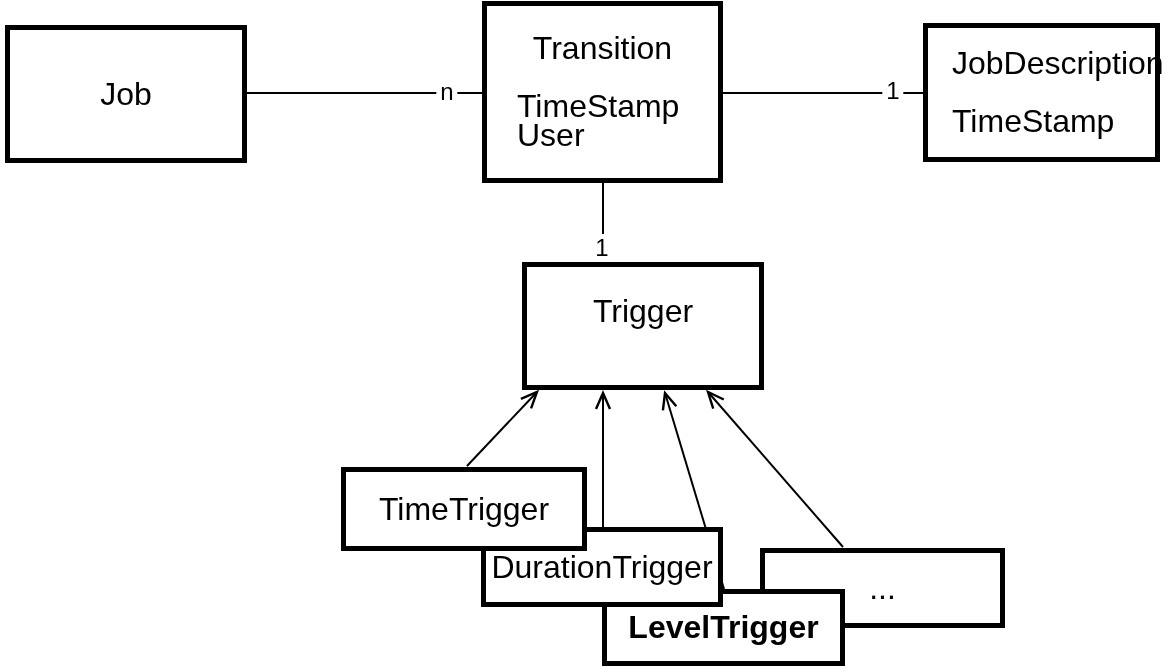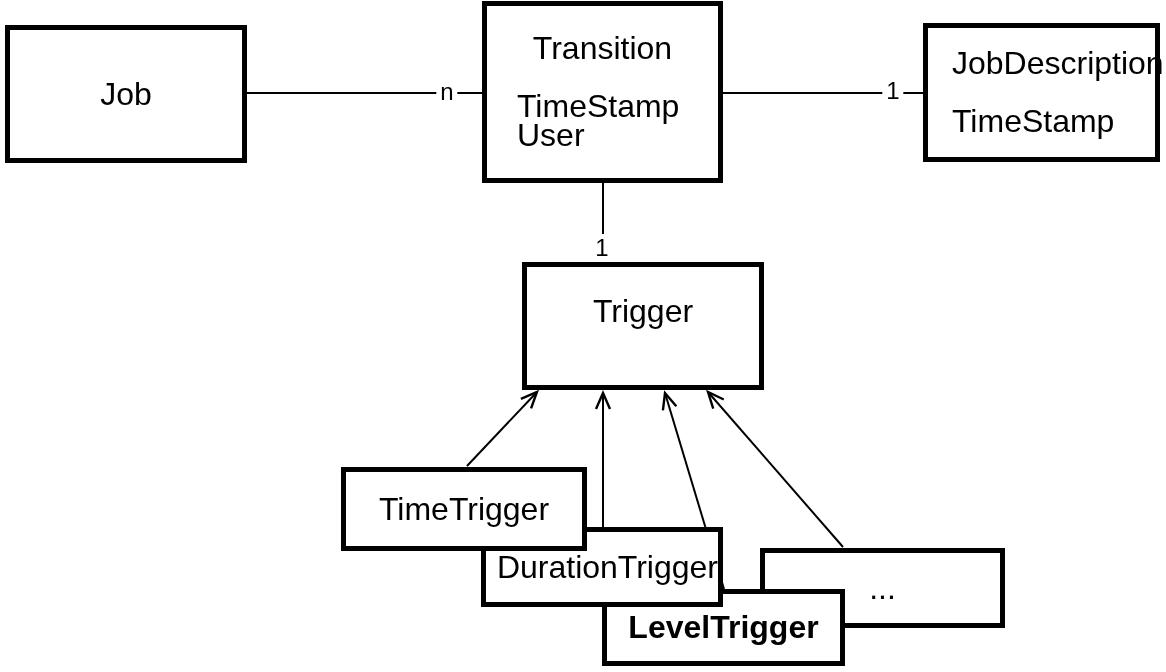--- a/index.html
+++ b/index.html
@@ -35,21 +35,21 @@
     transform:translate(-50%,-50%);
     background:#ffffff;
     font-size:24px;
     line-height:26px;
     padding:1px 4px;
     z-index:5;
     text-align:center;
   }
   
   .z-top1{z-index:14;align-items:center;} 
-  .z-top2{z-index:13;align-items:flex-end;} 
+  .z-top2{z-index:13;} 
   .z-top3{z-index:12;font-weight:bold;} 
   .z-top4{z-index:11;} 
   .z-base{z-index:10;}
 </style>
 </head>
 <body>
 
 <div class="canvas">
 
   <svg class="connector-layer" width="1166" height="672" viewBox="0 0 1166 672" xmlns="http://www.w3.org/2000/svg">

